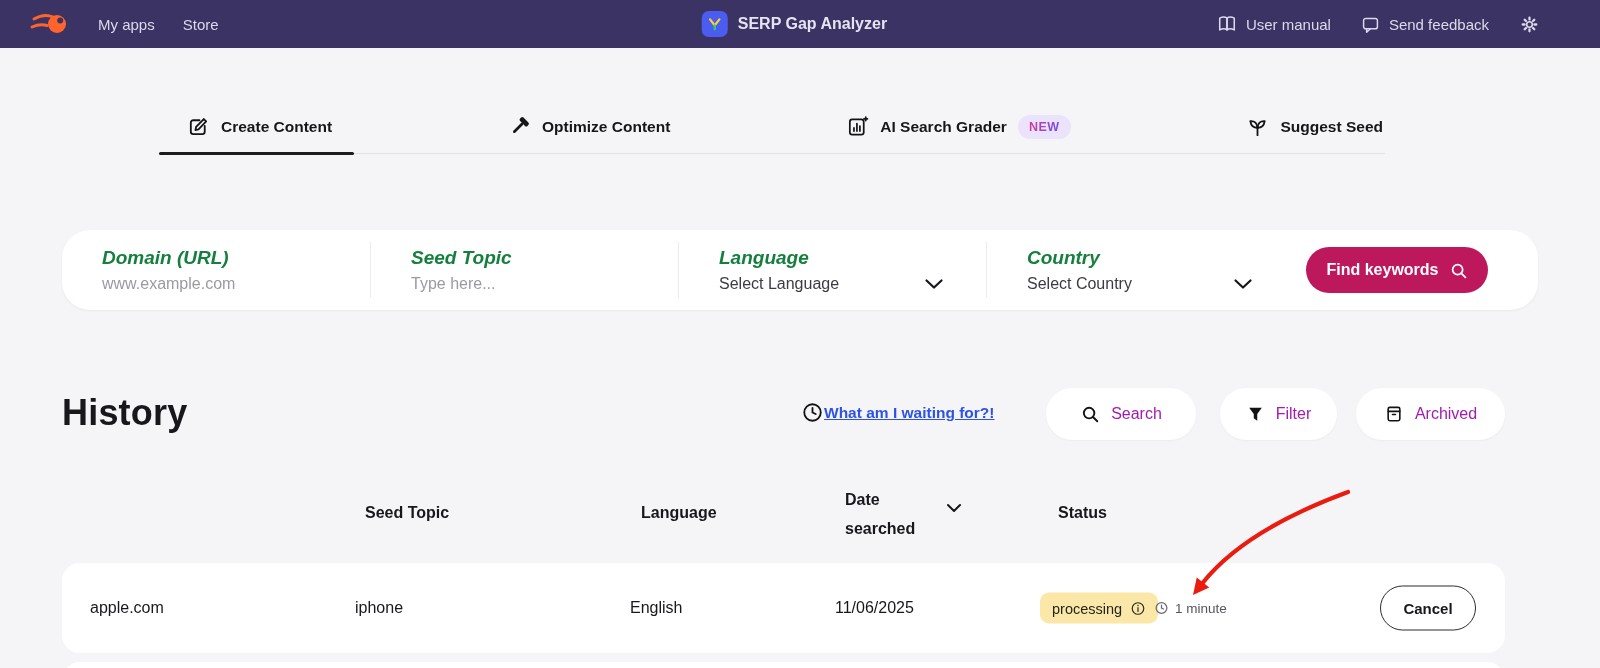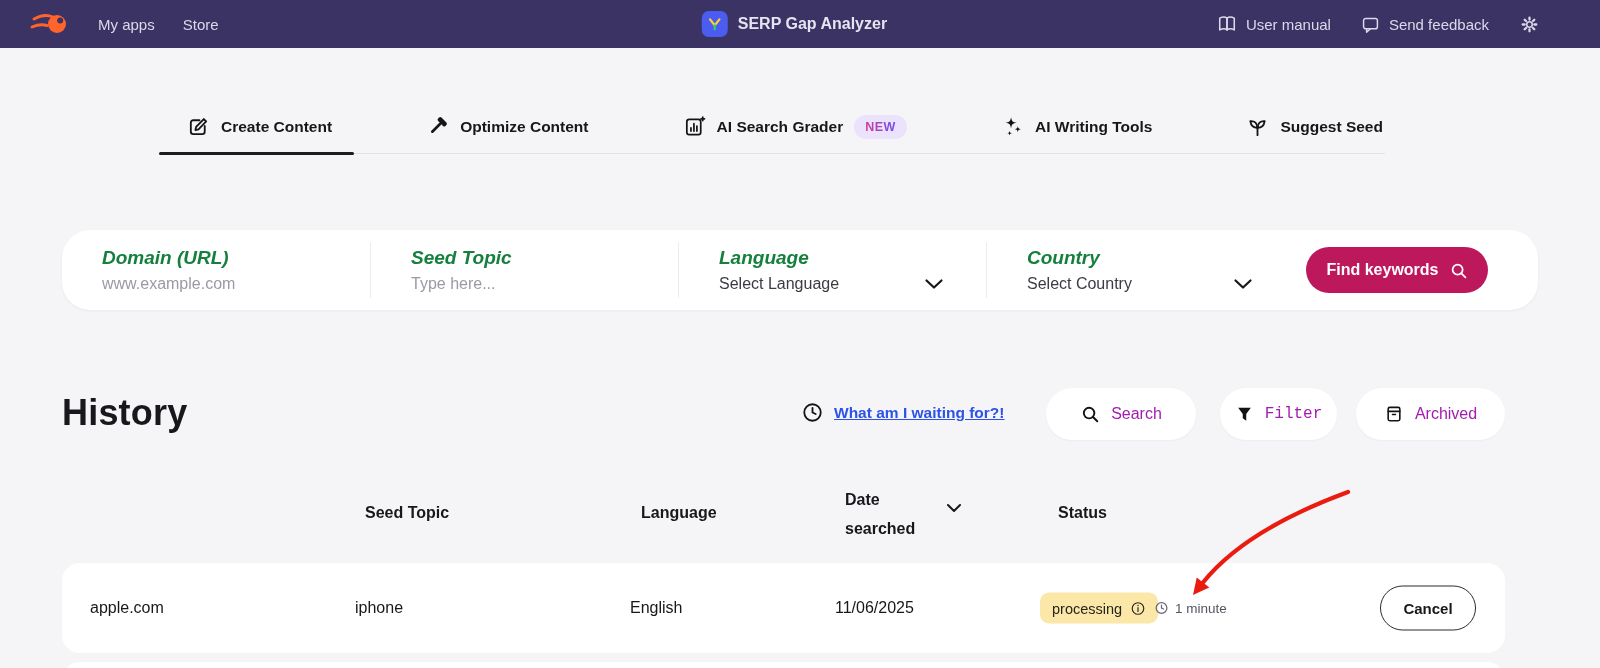--- a/index.html
+++ b/index.html
@@ -40,26 +40,26 @@
   .fselect{display:flex;align-items:center;justify-content:space-between;cursor:pointer;}
   .fselect .ph{font-size:16px;color:#3c3b44;}
   .fdiv{width:1px;height:56px;background:#ecebef;flex:none;}
   .w1{width:308px;} .w2{width:307px;} .w3{width:307px;} .w4{width:300px;padding-right:34px;}
   .find-btn{position:absolute;right:50px;top:17px;width:182px;height:46px;border-radius:23px;background:#be185d;
             border:0;display:flex;align-items:center;justify-content:center;gap:10px;color:#fff;
             font-size:16px;font-weight:700;font-family:inherit;cursor:pointer;}
 
   
   .hist-title{position:absolute;left:62px;top:392px;font-size:36px;font-weight:800;letter-spacing:.2px;}
-  .waiting{position:absolute;left:801px;top:401px;display:flex;align-items:center;gap:10px;}
+  .waiting{position:absolute;left:801px;top:401px;display:flex;align-items:center;}
   .waiting a{color:#2d52e8;font-size:15.5px;font-weight:700;text-decoration:underline;cursor:pointer;}
   .pill{position:absolute;top:388px;height:52px;background:#fff;border-radius:26px;display:flex;
         align-items:center;justify-content:center;gap:11px;font-size:16px;font-weight:500;
         color:#a21caf;cursor:pointer;box-shadow:0 1px 2px rgba(30,30,60,.04);}
-  .pill-search{left:1046px;width:150px;} .pill-filter{left:1220px;width:117px;font-family:Liberation Mono, monospace;} .pill-arch{left:1356px;width:149px;}
+  .pill-search{left:1046px;width:150px;} .pill-filter{left:1220px;width:117px;} .pill-arch{left:1356px;width:149px;}
 
   
   .thead{position:absolute;font-size:16px;font-weight:600;color:#17171c;line-height:29px;}
   .th1{left:95px;top:485px;width:160px;} .th2{left:365px;top:498px;} .th3{left:641px;top:498px;}
   .th4{left:845px;top:485px;width:92px;} .th5{left:1058px;top:498px;}
   .sort-chev{position:absolute;left:946px;top:503px;cursor:pointer;}
 
   .rowcard{position:absolute;left:62px;top:563px;width:1443px;height:90px;background:#fff;border-radius:18px;}
   .rcell{position:absolute;top:50%;transform:translateY(-50%);font-size:16px;color:#17171c;}
   .rc1{left:28px;} .rc2{left:293px;} .rc3{left:568px;} .rc4{left:773px;}
@@ -173,30 +173,20 @@
             <path d="M11.4 9 V16.8"></path>
             <path d="M14.5 11.5 V16.8"></path>
           <path d="M20.6 2.2 V5.8"></path>
             <path d="M18.8 4 H22.4"></path>
         </svg>
       </span>
       <span>AI Search Grader</span>
       <span class="new-badge"><span>NEW</span></span>
     </div>
 
-    <div class="tab">
-      <span style="display:flex;">
-        <svg width="23" height="23" viewBox="0 0 24 24" fill="#121216">
-          <path d="M10.5 2 C11.2 6.5 11.9 7.2 16.5 8 C11.9 8.8 11.2 9.5 10.5 14 C9.8 9.5 9.1 8.8 4.5 8 C9.1 7.2 9.8 6.5 10.5 2 Z"></path>
-          <path d="M17.5 11.5 C17.9 14 18.3 14.4 20.8 14.8 C18.3 15.2 17.9 15.6 17.5 18.1 C17.1 15.6 16.7 15.2 14.2 14.8 C16.7 14.4 17.1 14 17.5 11.5 Z"></path>
-          <path d="M9 16.5 C9.3 18.4 9.6 18.7 11.5 19 C9.6 19.3 9.3 19.6 9 21.5 C8.7 19.6 8.4 19.3 6.5 19 C8.4 18.7 8.7 18.4 9 16.5 Z"></path>
-        </svg>
-      </span>
-      <span>AI Writing Tools</span>
-    </div>
 
     <div class="tab">
       <span style="display:flex;">
         <svg width="23" height="23" viewBox="0 0 24 24" fill="none" stroke="#141418" stroke-width="1.9" stroke-linecap="round" stroke-linejoin="round">
           <path d="M12 21 V12.5"></path>
           <path d="M12 13.5 Q5.5 13.5 4.5 6.5 Q11.5 6 12 13.5 Z"></path>
           <path d="M12 13.5 Q18.5 13.5 19.5 6.5 Q12.5 6 12 13.5 Z"></path>
         </svg>
       </span>
       <span>Suggest Seed</span>

